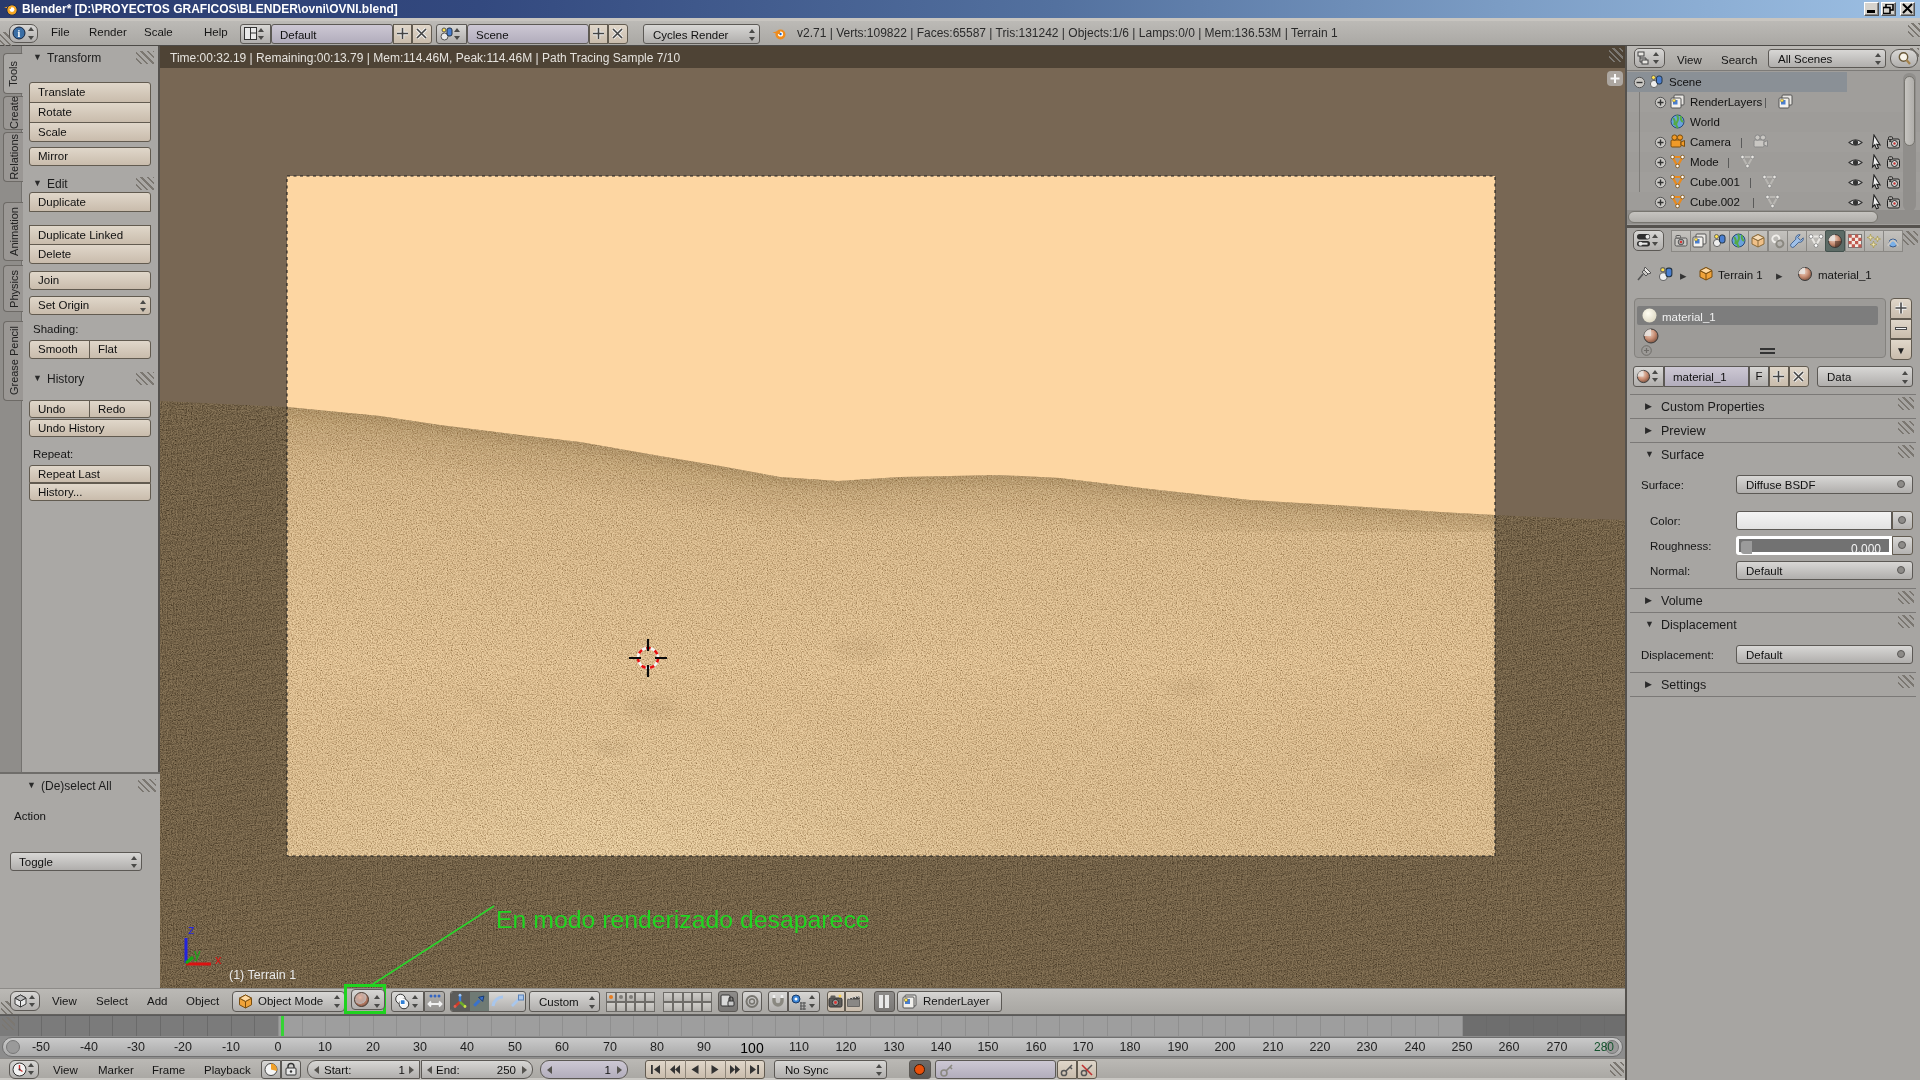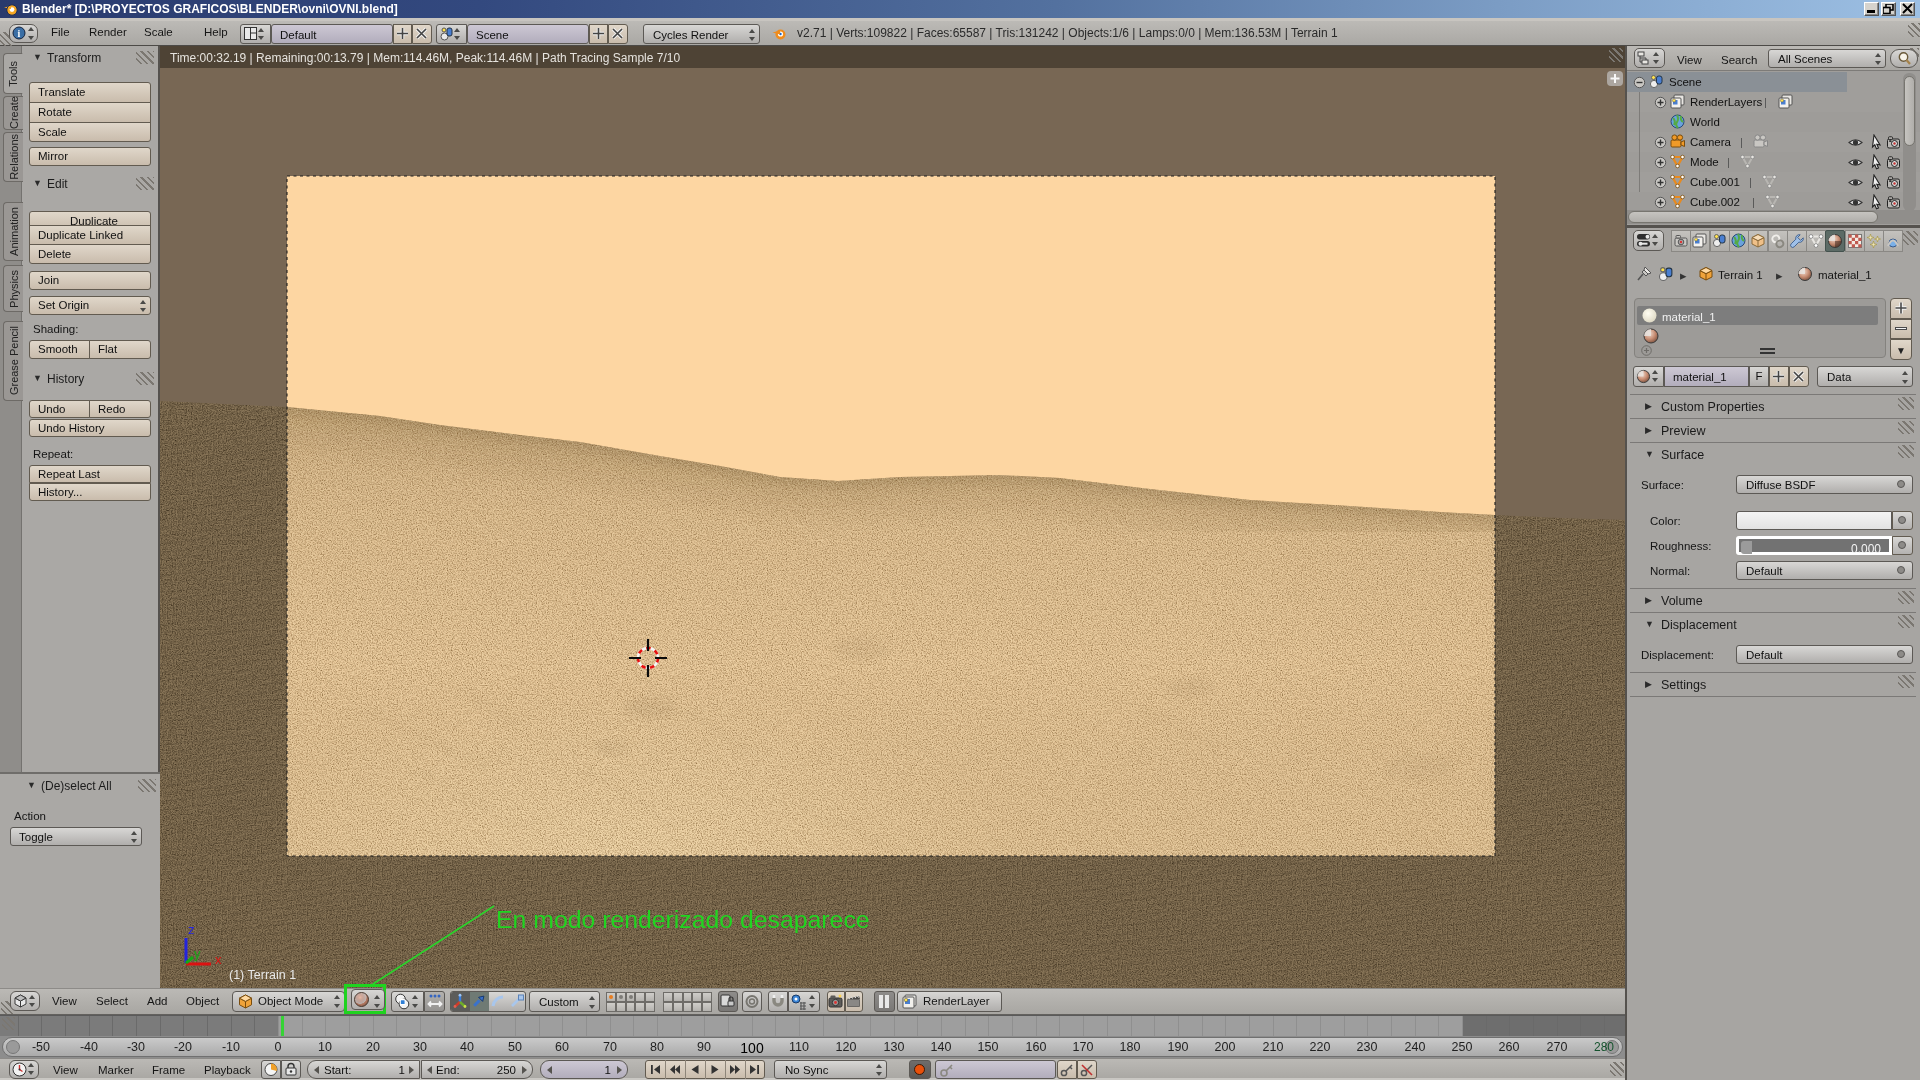--- a/index.html
+++ b/index.html
@@ -137,21 +137,21 @@
 <div class="hatch" style="left:136px;top:51px;width:18px;height:13px"></div>
 <div class="tx" style="left:33px;top:53px;font-size:9px;color:#2a2a2a">▼</div>
 <div class="tx" style="left:47px;top:52px;font-size:12px;color:#1c1c1c">Transform</div>
 <div class="btn" style="left:29px;top:82px;width:122px;height:21px;border-radius:3px 3px 0 0;line-height:19px;text-align:left;padding-left:8px">Translate</div>
 <div class="btn" style="left:29px;top:102px;width:122px;height:21px;border-radius:0;line-height:19px;text-align:left;padding-left:8px">Rotate</div>
 <div class="btn" style="left:29px;top:122px;width:122px;height:20px;border-radius:0 0 3px 3px;line-height:18px;text-align:left;padding-left:8px">Scale</div>
 <div class="btn" style="left:29px;top:147px;width:122px;height:19px;border-radius:3px;line-height:17px;text-align:left;padding-left:8px">Mirror</div>
 <div class="hatch" style="left:136px;top:177px;width:18px;height:13px"></div>
 <div class="tx" style="left:33px;top:179px;font-size:9px;color:#2a2a2a">▼</div>
 <div class="tx" style="left:47px;top:178px;font-size:12px;color:#1c1c1c">Edit</div>
-<div class="btn" style="left:29px;top:211px;width:122px;height:20px;border-radius:3px 3px 0 0;line-height:18px;text-align:center;padding-left:8px">Duplicate</div>
+<div class="btn" style="left:29px;top:192px;width:122px;height:20px;border-radius:3px 3px 0 0;line-height:18px;text-align:left;padding-left:8px">Duplicate</div>
 <div class="btn" style="left:29px;top:225px;width:122px;height:20px;border-radius:0;line-height:18px;text-align:left;padding-left:8px">Duplicate Linked</div>
 <div class="btn" style="left:29px;top:244px;width:122px;height:20px;border-radius:0 0 3px 3px;line-height:18px;text-align:left;padding-left:8px">Delete</div>
 <div class="btn" style="left:29px;top:271px;width:122px;height:19px;border-radius:3px;line-height:17px;text-align:left;padding-left:8px">Join</div>
 <div class="btn" style="left:29px;top:296px;width:122px;height:19px;border-radius:3px;line-height:17px;text-align:left;padding-left:8px">Set Origin<span class="ar" style="top:3px;height:12px">
       <b></b>
       <i></i>
     </span></div>
 <div class="tx" style="left:33px;top:324px">Shading:</div>
 <div class="btn" style="left:29px;top:340px;width:61px;height:19px;border-radius:3px 0 0 3px;line-height:17px;text-align:left;padding-left:8px">Smooth</div>
 <div class="btn" style="left:89px;top:340px;width:62px;height:19px;border-radius:0 3px 3px 0;line-height:17px;text-align:left;padding-left:8px">Flat</div>
@@ -163,21 +163,21 @@
 <div class="btn" style="left:29px;top:419px;width:122px;height:18px;border-radius:3px;line-height:16px;text-align:left;padding-left:8px">Undo History</div>
 <div class="tx" style="left:33px;top:449px">Repeat:</div>
 <div class="btn" style="left:29px;top:465px;width:122px;height:18px;border-radius:3px 3px 0 0;line-height:16px;text-align:left;padding-left:8px">Repeat Last</div>
 <div class="btn" style="left:29px;top:483px;width:122px;height:18px;border-radius:0 0 3px 3px;line-height:16px;text-align:left;padding-left:8px">History...</div>
 <div class="a" style="left:0;top:772px;width:160px;height:2px;background:#6f6d6a"></div>
 <div class="a" style="left:0;top:774px;width:160px;height:214px;background:#aaa8a5"></div>
 <div class="hatch" style="left:138px;top:779px;width:18px;height:13px"></div>
 <div class="tx" style="left:27px;top:781px;font-size:9px;color:#2a2a2a">▼</div>
 <div class="tx" style="left:41px;top:780px;font-size:12px;color:#1c1c1c">(De)select All</div>
 <div class="tx" style="left:14px;top:811px">Action</div>
-<div class="gb" style="left:10px;top:827px;width:132px;height:19px">
+<div class="gb" style="left:10px;top:852px;width:132px;height:19px">
     <span style="position:absolute;left:8px;top:3px">Toggle</span>
     <span class="ar" style="top:3px;height:12px">
       <b></b>
       <i></i>
     </span>
   </div>
 <div class="a" style="left:160px;top:46px;width:1465px;height:22px;background:#4e4335;color:#e6e3de;font-size:12px">
     <span class="hatch" style="right:2px;top:2px;width:14px;height:14px"></span>
     <span style="position:absolute;left:10px;top:5px;white-space:nowrap">Time:00:32.19 | Remaining:00:13.79 | Mem:114.46M, Peak:114.46M | Path Tracing Sample 7/10</span>
   </div>

